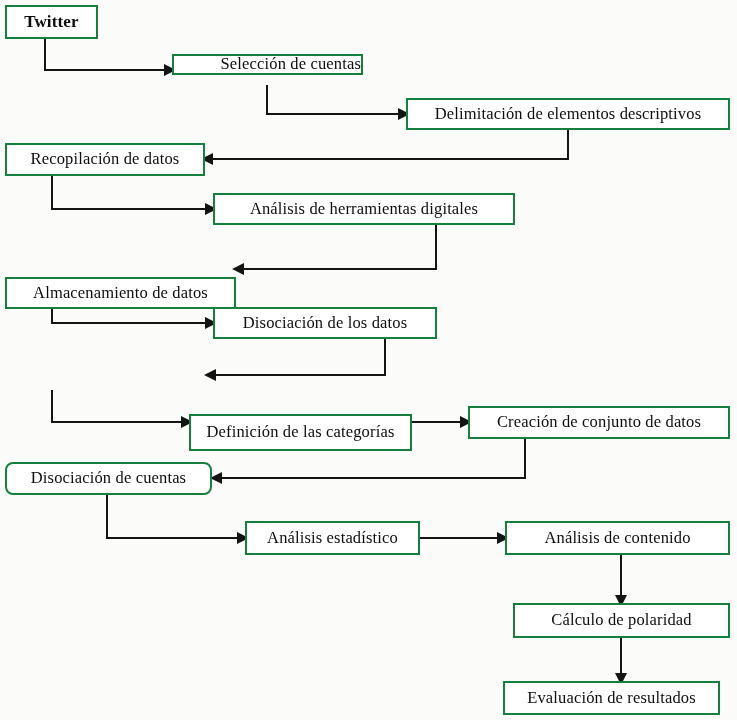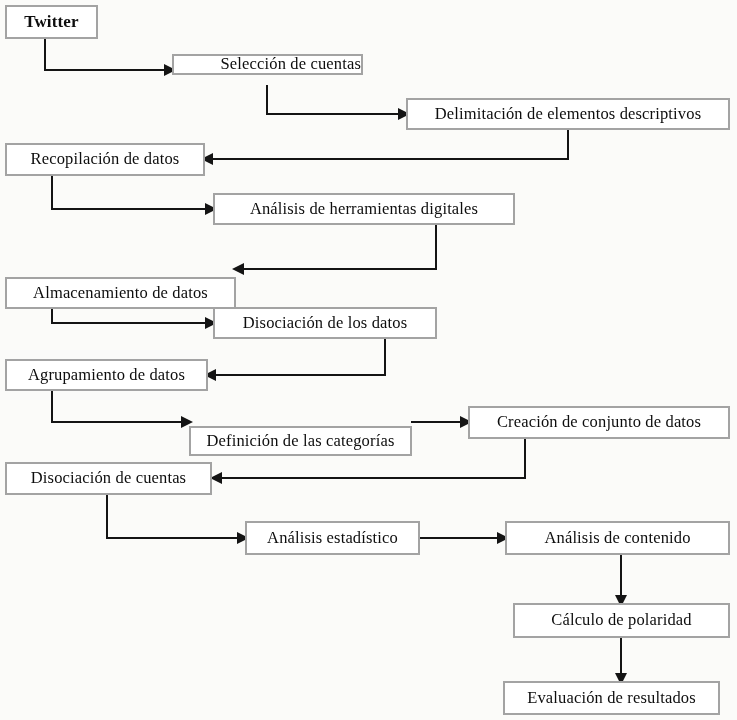--- a/index.html
+++ b/index.html
@@ -12,21 +12,21 @@
     position: relative;
     width: 737px;
     height: 720px;
     background: #fbfbf9;
     overflow: hidden;
     font-family: "Liberation Serif", "DejaVu Serif", serif;
   }
   .node {
     position: absolute;
     box-sizing: border-box;
-    border: 2px solid #a3a3a3;
+    border: 2px solid #15803d;
     background: #ffffff;
     display: flex;
     align-items: center;
     justify-content: center;
     text-align: center;
     color: #0d0d0d;
     font-size: 16.5px;
     line-height: 1.1;
     letter-spacing: 0.15px;
     white-space: nowrap;
@@ -125,33 +125,30 @@
   </div>
 
   <div class="node" style="left:5px;   top:253px; width:231px; height:32px;margin-top:24px;">
     <span>Almacenamiento de datos</span>
   </div>
 
   <div class="node" style="left:213px; top:307px; width:224px; height:32px;">
     <span>Disociación de los datos</span>
   </div>
 
-  <div class="node" style="left:5px;   top:359px; width:203px; height:32px;">
-    <span>Agrupamiento de datos</span>
-  </div>
 
-  <div class="node" style="left:189px; top:426px; width:223px; height:30px;">
+  <div class="node" style="left:189px; top:414px; width:223px; height:37px;">
     <span>Definición de las categorías</span>
   </div>
 
   <div class="node" style="left:468px; top:406px; width:262px; height:33px;">
     <span>Creación de conjunto de datos</span>
   </div>
 
-  <div class="node" style="left:5px;   top:462px; width:207px; height:33px;">
+  <div class="node" style="left:5px;   top:462px; width:207px; height:33px;border-radius:8px;">
     <span>Disociación de cuentas</span>
   </div>
 
   <div class="node" style="left:245px; top:521px; width:175px; height:34px;">
     <span>Análisis estadístico</span>
   </div>
 
   <div class="node" style="left:513px; top:603px; width:217px; height:35px;">
     <span>Cálculo de polaridad</span>
   </div>

